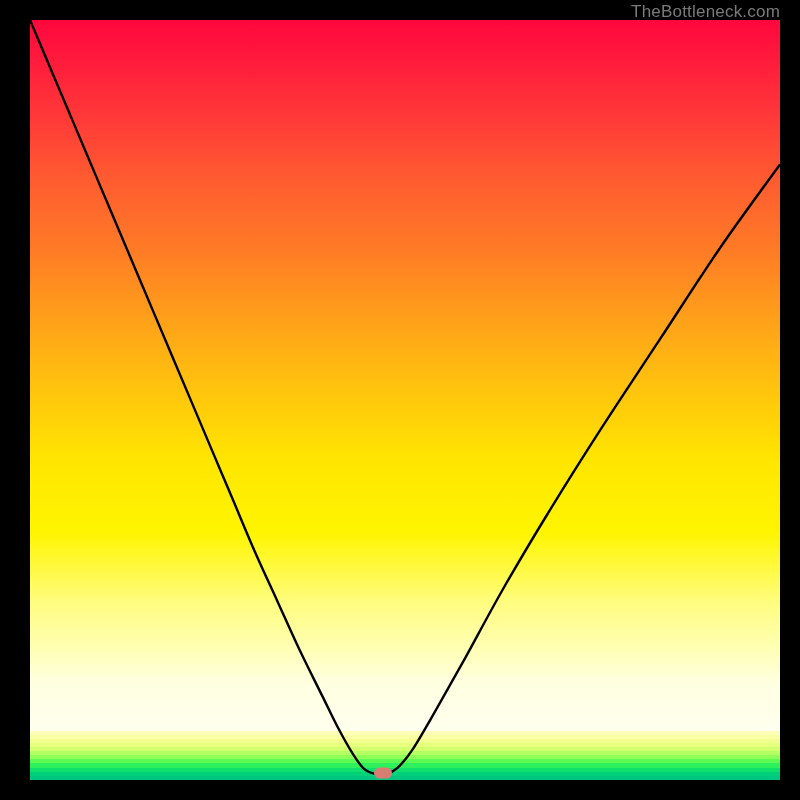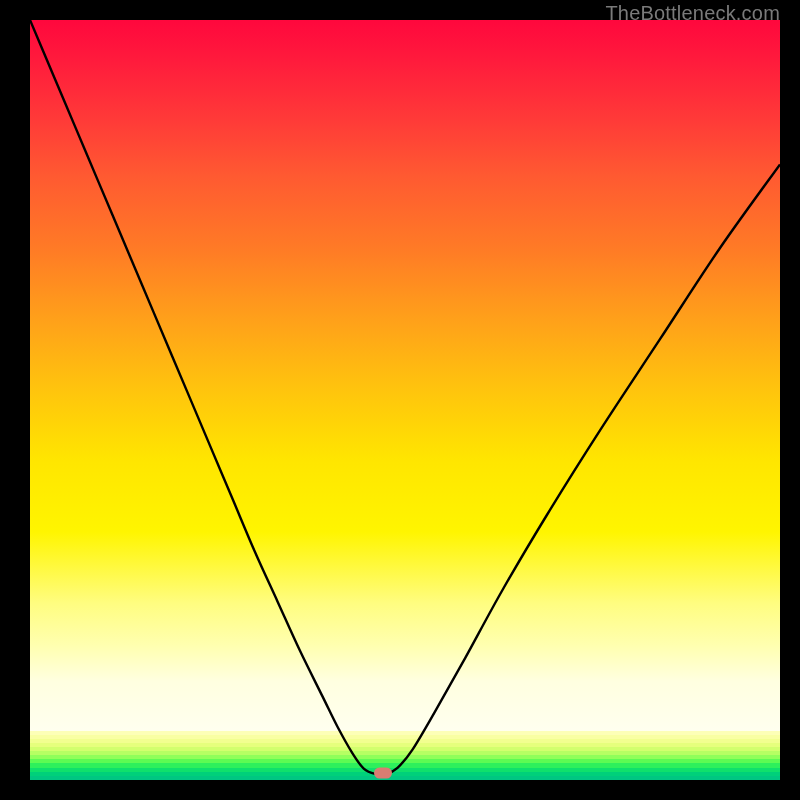--- a/index.html
+++ b/index.html
@@ -71,21 +71,21 @@
     height: 11px;
     border-radius: 6px;
     background: #d87d72;
     transform: translate(-50%, -50%);
   }
   .watermark {
     position: absolute;
     top: 2px;
     right: 20px;
     color: #7a7a7a;
-    font-size: 20px;
+    font-size: 17px;
     letter-spacing: 0.2px;
     user-select: none;
   }
 </style>
 </head>
 <body>
 
 <div class="stage">
   <div class="watermark">TheBottleneck.com</div>
 

